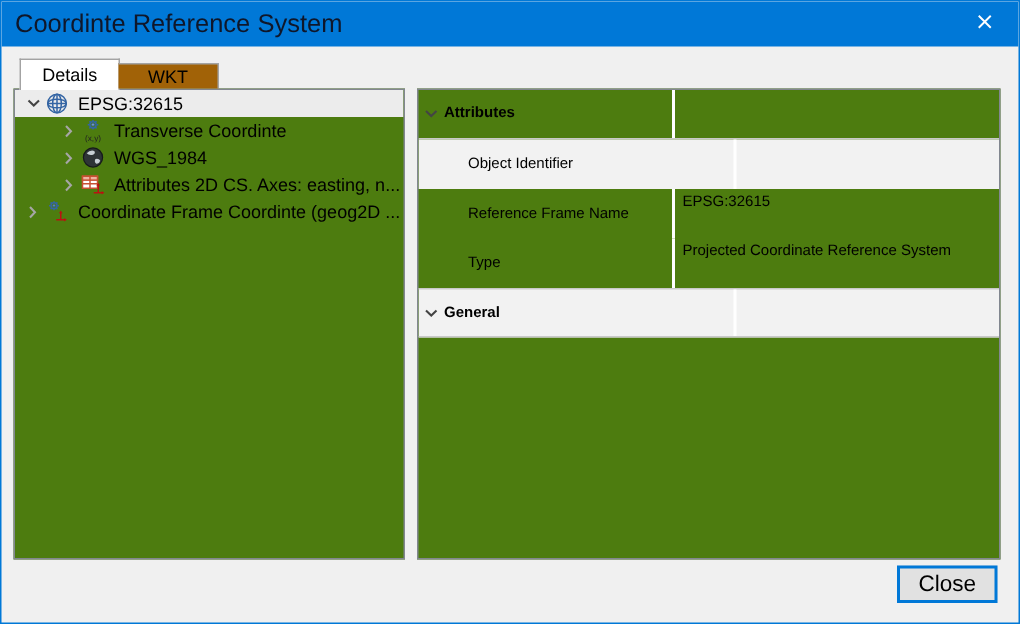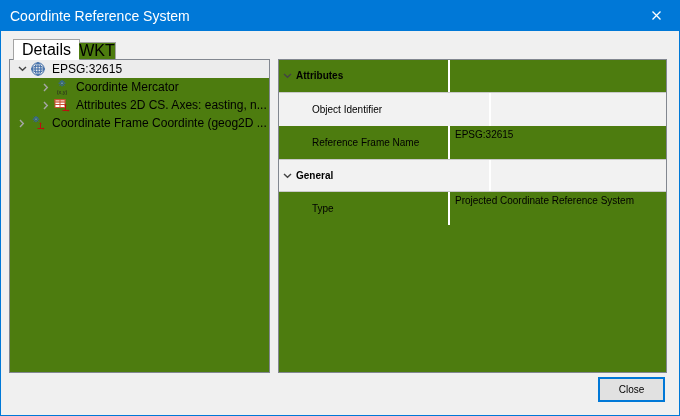--- a/index.html
+++ b/index.html
@@ -7,36 +7,36 @@
   .window {
     position:relative; width:680px; height:416px; box-sizing:border-box;
     background:#f0f0f0; border:1px solid #0078d7; overflow:hidden;
   }
   
   .titlebar {
     position:absolute; left:0; top:0; right:0; height:30px; background:#0078d7;
     display:flex; align-items:center;
   }
   .titlebar .title {
-    color:#ffffff; font-size:14px; padding-left:9px; white-space:nowrap;
+    color:#0f172a; font-size:17px; padding-left:9px; white-space:nowrap;
   }
   .titlebar-close {
     position:absolute; right:0; top:0; width:45px; height:30px;
     display:flex; align-items:center; justify-content:center;
   }
   
-  .tab { position:absolute; box-sizing:border-box; font-size:16px; color:#000;
+  .tab { position:absolute; box-sizing:border-box; font-size:12px; color:#000;
          text-align:center; z-index:3; }
   .tab-active {
     left:12px; top:38px; width:67px; height:21px; line-height:20px;
     background:#ffffff; border:1px solid #a3a3a3; border-bottom:none;
   }
   .tab-inactive {
-    left:78px; top:41px; width:37px; height:17px; line-height:16px;
-    background:#4d7c0f; border:1px solid #a3a3a3; border-left:none; border-bottom:none;
+    left:78px; top:41px; width:67px; height:17px; line-height:16px;
+    background:#a16207; border:1px solid #a3a3a3; border-left:none; border-bottom:none;
   }
   
   .panel { position:absolute; box-sizing:border-box; background:#4d7c0f;
            border:1px solid #828790; overflow:hidden; }
   .left-panel  { left:8px;   top:58px; width:261px; height:314px; z-index:2; }
   .right-panel { left:277px; top:58px; width:389px; height:314px; }
   .splitter { position:absolute; left:269px; top:58px; width:8px; height:314px; }
   
   .tree-row { height:18px; display:flex; align-items:center; font-size:12px; color:#000; white-space:nowrap; }
   .tree-row.selected { background:#ececec; }
@@ -52,21 +52,21 @@
   .pv-header.with-top { border-top:1px solid #c9c9c9; }
   .pv-name { width:169px; flex:0 0 169px; display:flex; align-items:center; overflow:hidden; }
   .pv-name .chev { width:17px; flex-basis:17px; }
   .pv-name.header-name { font-weight:bold; }
   .pv-name.item-name { padding-left:33px; box-sizing:border-box; }
   .pv-value { flex:1; border-left:2px solid #ffffff; padding-left:5px; overflow:hidden; }
   
   .btn-close {
     position:absolute; right:14px; bottom:13px; width:67px; height:25px;
     background:#e1e1e1; border:2px solid #0078d7; box-sizing:border-box;
-    font-family:"Liberation Sans", sans-serif; font-size:10px; color:#000;
+    font-family:"Liberation Sans", sans-serif; font-size:15px; color:#000;
     display:flex; align-items:center; justify-content:center; cursor:default;
   }
 </style>
 </head>
 <body>
 
 <div class="window">
 
   <div class="titlebar">
     <div class="title">Coordinte Reference System</div>
@@ -120,23 +120,39 @@
             <line x1="6.4" y1="5.8" x2="5.6" y2="6.6"></line>
             <line x1="5.7" y1="4.2" x2="4.5" y2="4.2"></line>
             <line x1="6.4" y1="2.6" x2="5.6" y2="1.8"></line>
             <line x1="8" y1="2.1" x2="8" y2="1"></line>
             <line x1="9.6" y1="2.6" x2="10.4" y2="1.8"></line>
           </g>
           <circle cx="8" cy="4.2" r="0.8" fill="#ffffff" stroke="#3465a4" stroke-width="0.8"></circle>
           <text x="8" y="15" font-size="5.5" text-anchor="middle" fill="#222222" font-family="Liberation Sans, sans-serif">(x,y)</text>
         </svg>
       </span>
-      <span>Coordinte Mercator</span>
-    </div>
-
+      <span>Transverse Coordinte</span>
+    </div>
+
+    <div class="tree-row indent-1">
+      <span class="chev">
+        <svg width="6" height="9" viewBox="0 0 6 9">
+            <polyline points="1,1 4.3,4.5 1,8" fill="none" stroke="#a6a6a6" stroke-width="1.4"></polyline>
+          </svg>
+      </span>
+      <span class="tree-icon">
+        <svg width="16" height="16" viewBox="0 0 16 16">
+          <circle cx="8" cy="8" r="6.4" fill="#2e3436"></circle>
+          <path d="M3.8 5.2 q2.2 -2.4 5 -1.6 q1.2 1.4 -0.8 2.6 q-2.8 0.6 -4.2 -1 z" fill="#c8d0d4"></path>
+          <path d="M9.6 9 q2.2 -0.6 3.2 1 q-0.6 2.2 -2.6 2.2 q-1.6 -1.2 -0.6 -3.2 z" fill="#c8d0d4"></path>
+          <circle cx="8" cy="8" r="6.4" fill="none" stroke="#16191b" stroke-width="0.8"></circle>
+        </svg>
+      </span>
+      <span>WGS_1984</span>
+    </div>
 
     <div class="tree-row indent-1">
       <span class="chev">
         <svg width="6" height="9" viewBox="0 0 6 9">
             <polyline points="1,1 4.3,4.5 1,8" fill="none" stroke="#a6a6a6" stroke-width="1.4"></polyline>
           </svg>
       </span>
       <span class="tree-icon">
         <svg width="16" height="16" viewBox="0 0 16 16">
           <rect x="1" y="2.5" width="10" height="8" fill="#ffffff" stroke="#c75133"></rect>
@@ -206,34 +222,34 @@
     <div class="pv-row alt">
       <div class="pv-name item-name">Object Identifier</div>
       <div class="pv-value"></div>
     </div>
 
     <div class="pv-row">
       <div class="pv-name item-name">Reference Frame Name</div>
       <div class="pv-value">EPSG:32615</div>
     </div>
 
+    <div class="pv-row">
+      <div class="pv-name item-name">Type</div>
+      <div class="pv-value">Projected Coordinate Reference System</div>
+    </div>
+
     <div class="pv-row pv-header with-top alt">
       <div class="pv-name header-name">
         <span class="chev">
           <svg width="9" height="6" viewBox="0 0 9 6">
               <polyline points="1,1 4.5,4.3 8,1" fill="none" stroke="#444444" stroke-width="1.4"></polyline>
             </svg>
         </span>
         <span>General</span>
       </div>
       <div class="pv-value"></div>
     </div>
 
-    <div class="pv-row">
-      <div class="pv-name item-name">Type</div>
-      <div class="pv-value">Projected Coordinate Reference System</div>
-    </div>
-
   </div>
 
   <button class="btn-close">Close</button>
 
 </div>
 
 </body></html>

